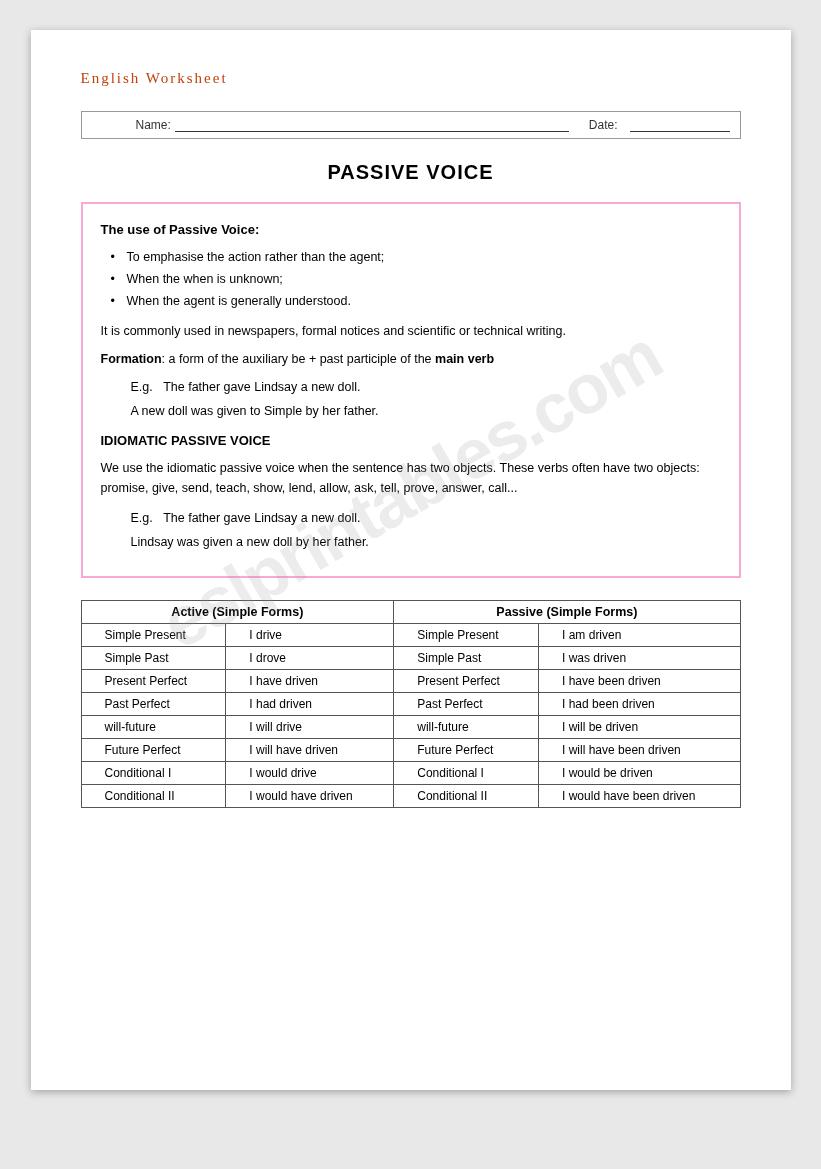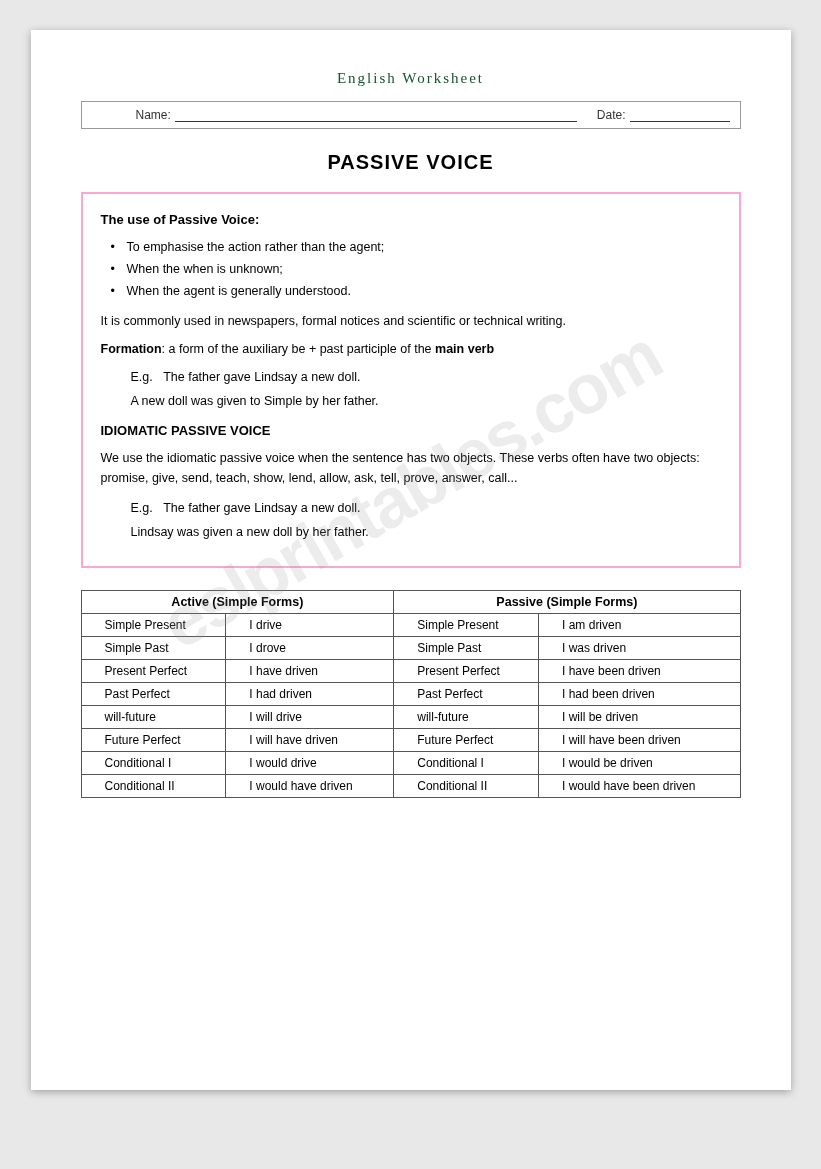--- a/index.html
+++ b/index.html
@@ -13,25 +13,24 @@
     }
     .page {
       width: 760px;
       background: #ffffff;
       padding: 40px 50px;
       box-shadow: 0 2px 8px rgba(0,0,0,0.3);
       min-height: 1060px;
       position: relative;
     }
     .site-title {
-      text-align: center;
       font-size: 15px;
-      color: #14532d;
+      color: #c2410c;
       letter-spacing: 2px;
-      margin-bottom: 14px;
+      margin-bottom: 24px;
       font-family: Georgia, serif;
     }
     .name-date-box {
       border: 1px solid #999;
       padding: 6px 10px;
       margin-bottom: 22px;
       display: flex;
       gap: 20px;
       font-size: 12px;
       color: #333;
@@ -43,21 +42,21 @@
       padding-left: 44px;
     }
     .name-field .line {
       flex: 1;
       border-bottom: 1px solid #333;
       height: 14px;
     }
     .date-field {
       display: flex;
       align-items: flex-start;
-      gap: 4px;
+      gap: 12px;
     }
     .date-field .line {
       width: 100px;
       border-bottom: 1px solid #333;
       height: 14px;
     }
     .main-title {
       text-align: center;
       font-size: 20px;
       font-weight: bold;

